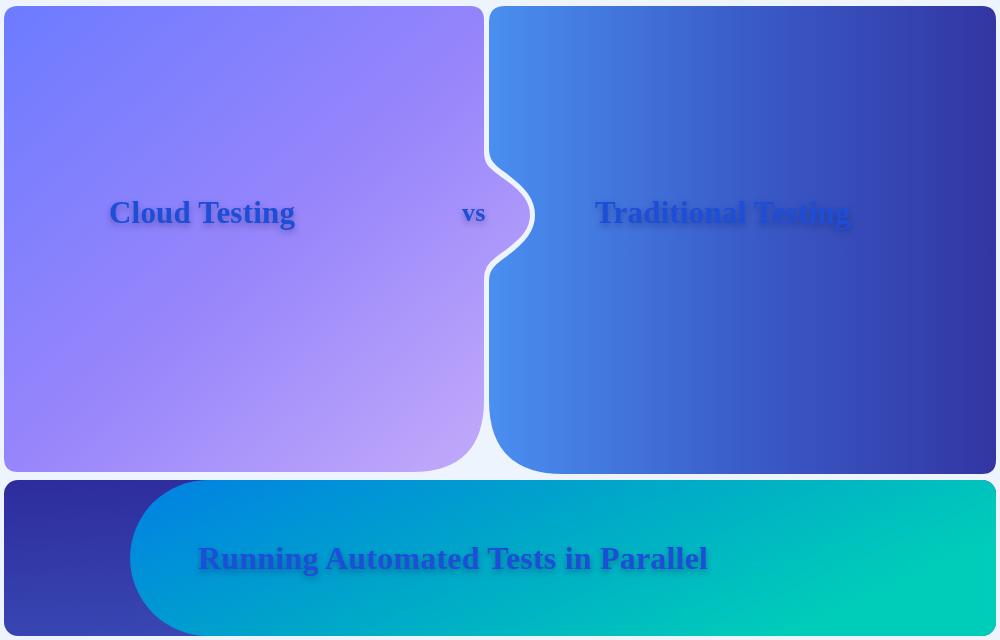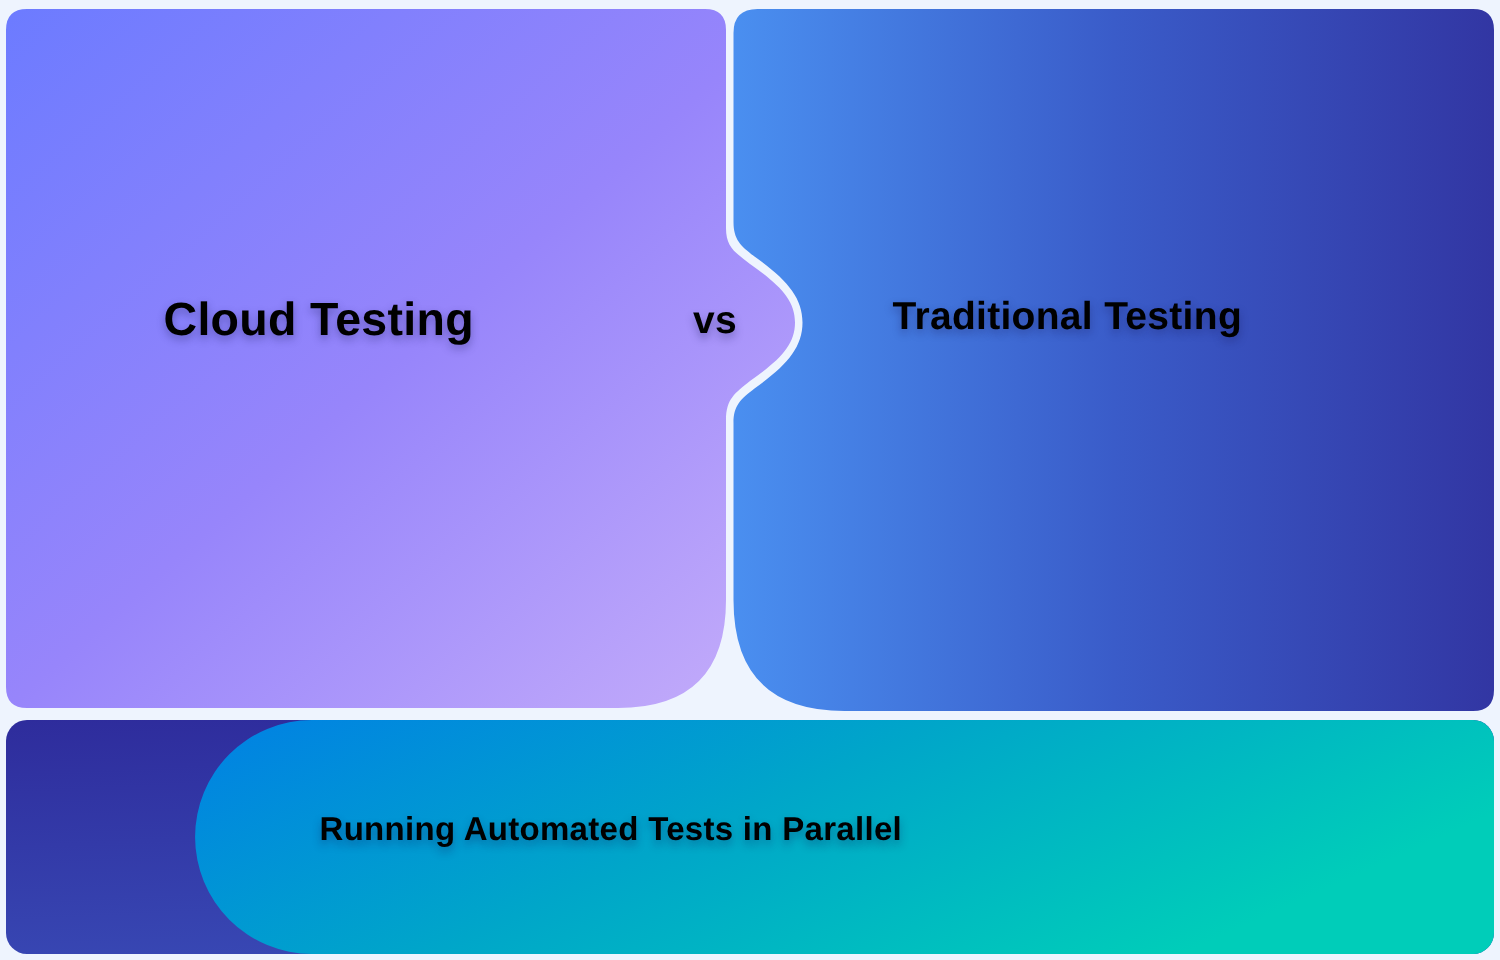--- a/index.html
+++ b/index.html
@@ -5,30 +5,31 @@
     html, body { margin: 0; padding: 0; }
     body {
       width: 1000px; height: 640px; overflow: hidden;
       background: #eef4fe;
       font-family: "Liberation Sans", "DejaVu Sans", sans-serif;
       position: relative;
     }
     .canvas { position: absolute; left: 0; top: 0; width: 1000px; height: 640px; }
     .label {
       position: absolute;
-      color: #000000;
+      color: #1d4ed8;
       font-weight: 700;
       white-space: nowrap;
       text-shadow: 0 3px 6px rgba(20, 20, 80, 0.35);
       letter-spacing: 0.2px;
+      font-family: Liberation Serif, serif;
     }
     .label-left  { left: 109px; top: 195px; font-size: 31px; }
     .label-vs    { left: 462px; top: 198px; font-size: 26px; }
-    .label-right { left: 595px; top: 195px; font-size: 26px; }
-    .label-bottom{ left: 213px; top: 540px; font-size: 22px; }
+    .label-right { left: 595px; top: 195px; font-size: 31px; }
+    .label-bottom{ left: 198px; top: 540px; font-size: 32px; }
   </style>
 </head>
 <body>
 
 <svg class="canvas" width="1000" height="640" viewBox="0 0 1000 640" xmlns="http://www.w3.org/2000/svg">
   <defs>
     <linearGradient id="gLeft" x1="0" y1="0" x2="1" y2="1">
       <stop offset="0" stop-color="#6c7bff"></stop>
       <stop offset="0.5" stop-color="#9785fb"></stop>
       <stop offset="1" stop-color="#c6aefa"></stop>

